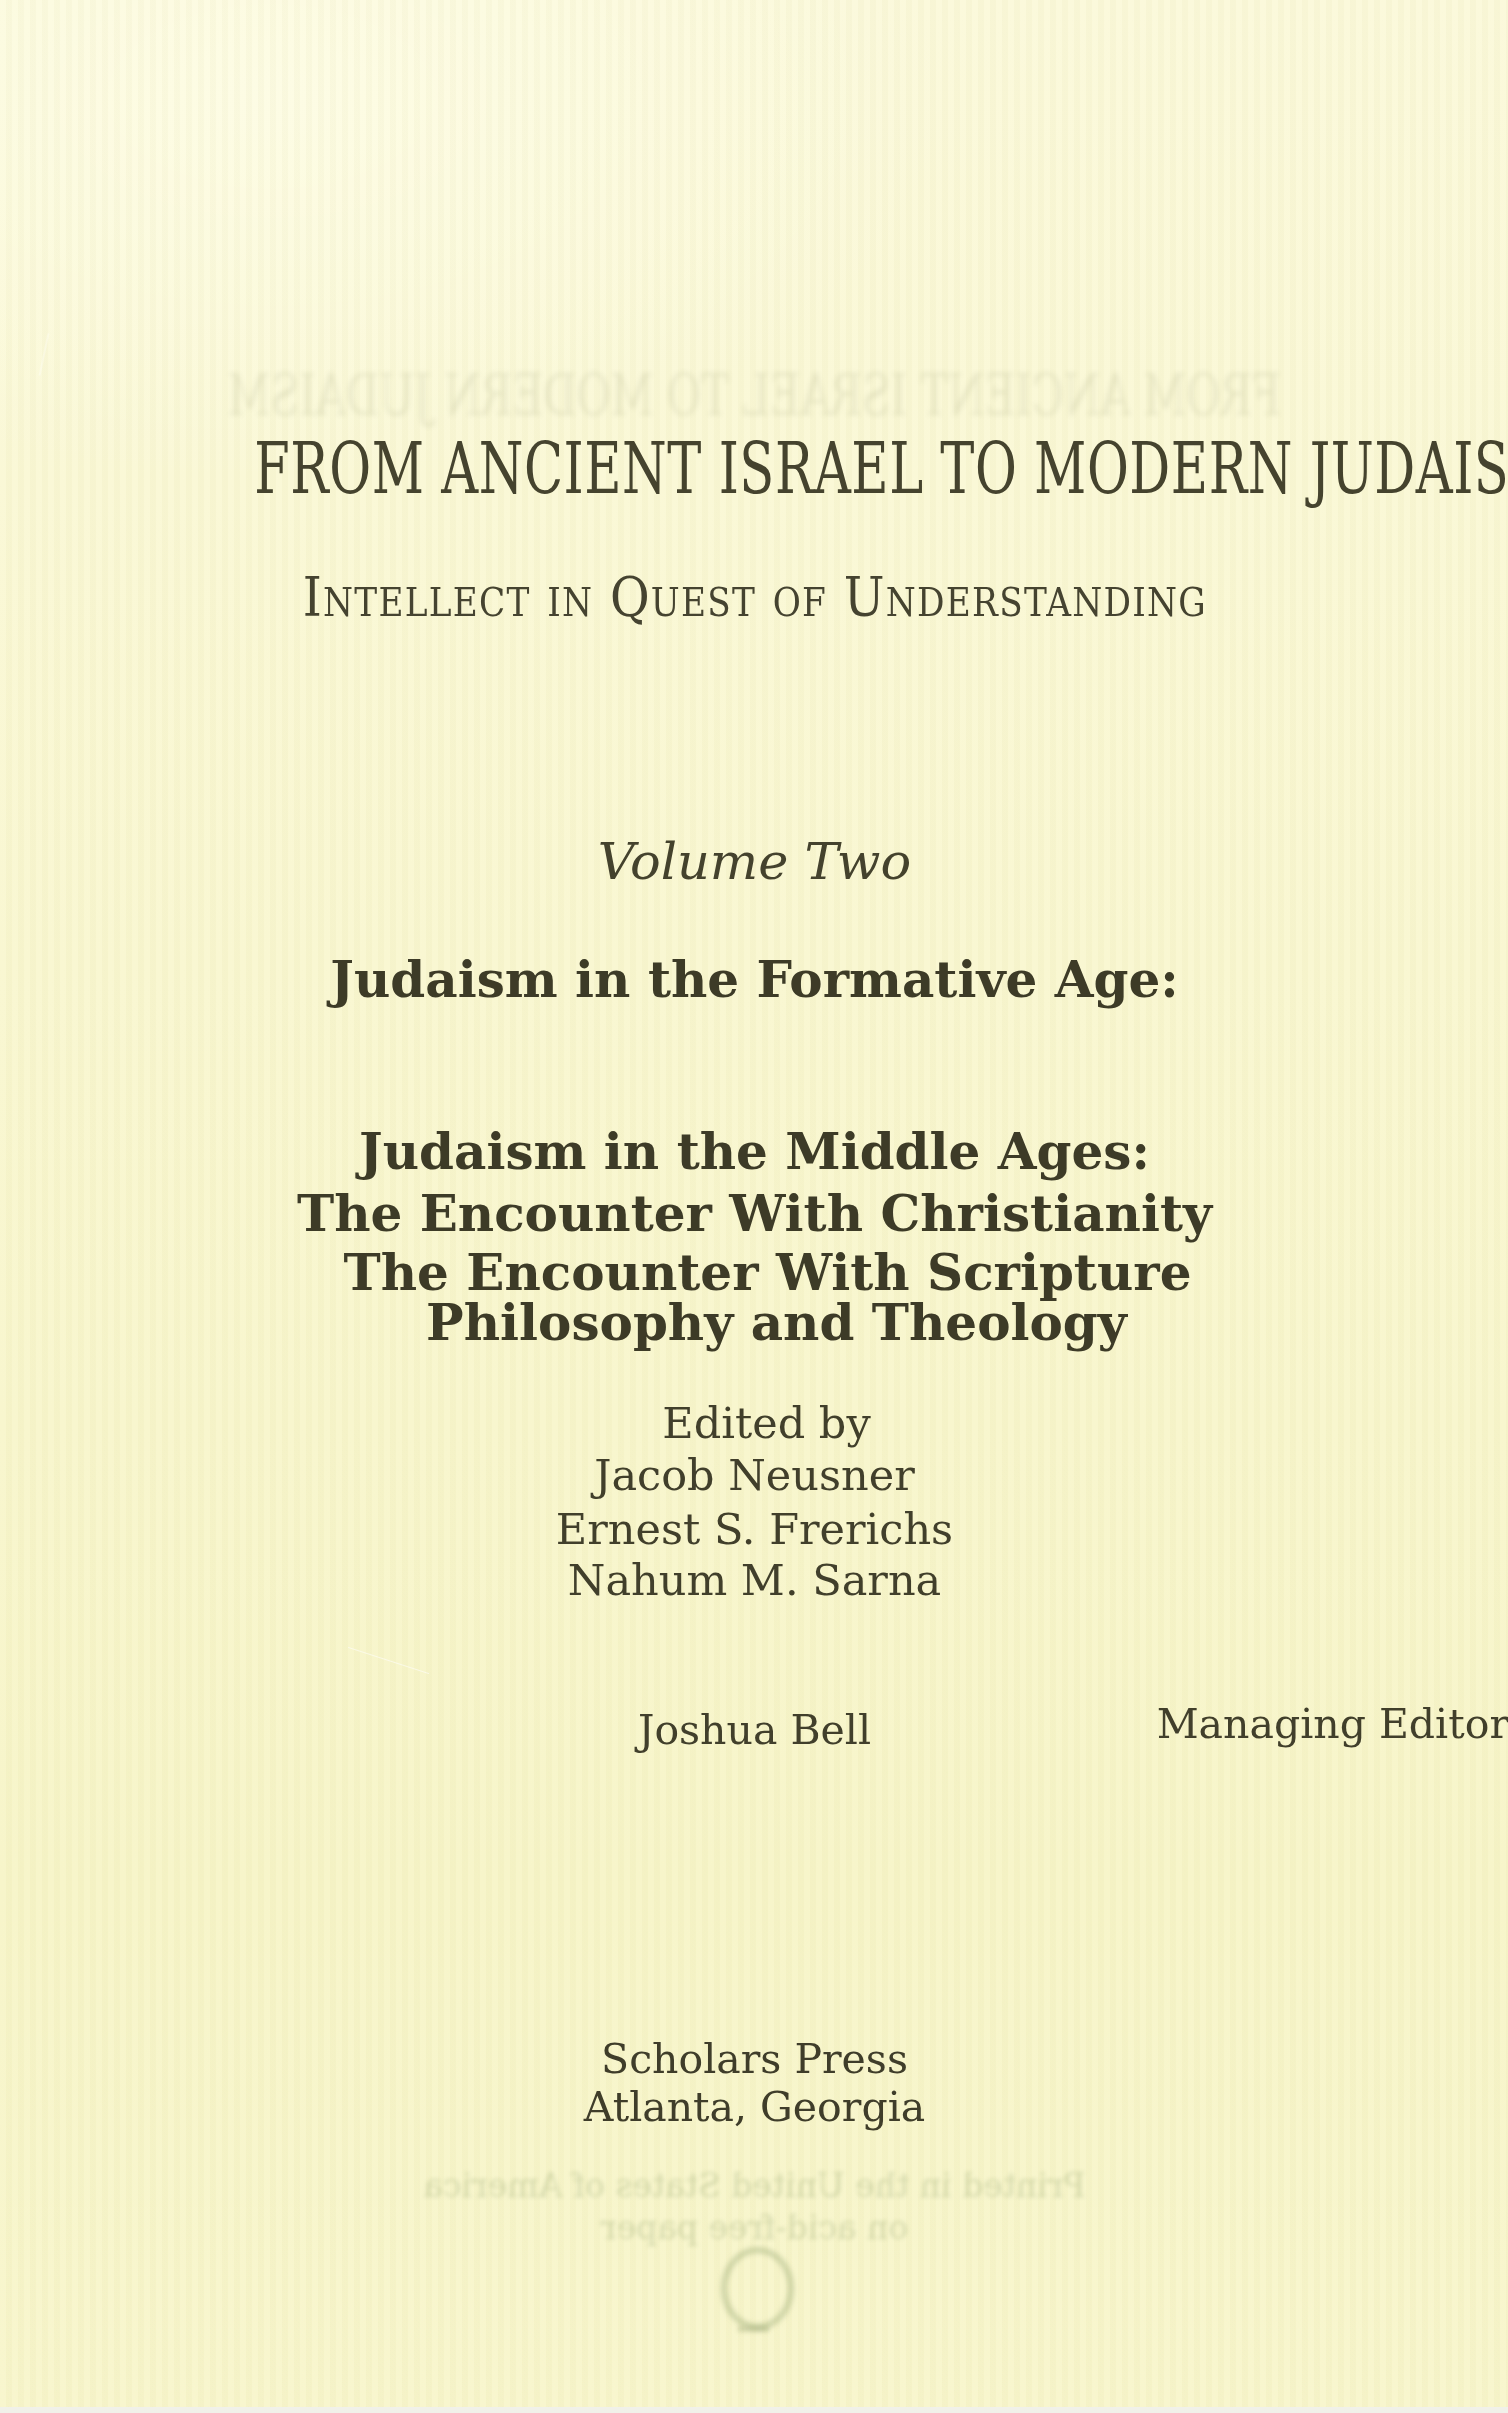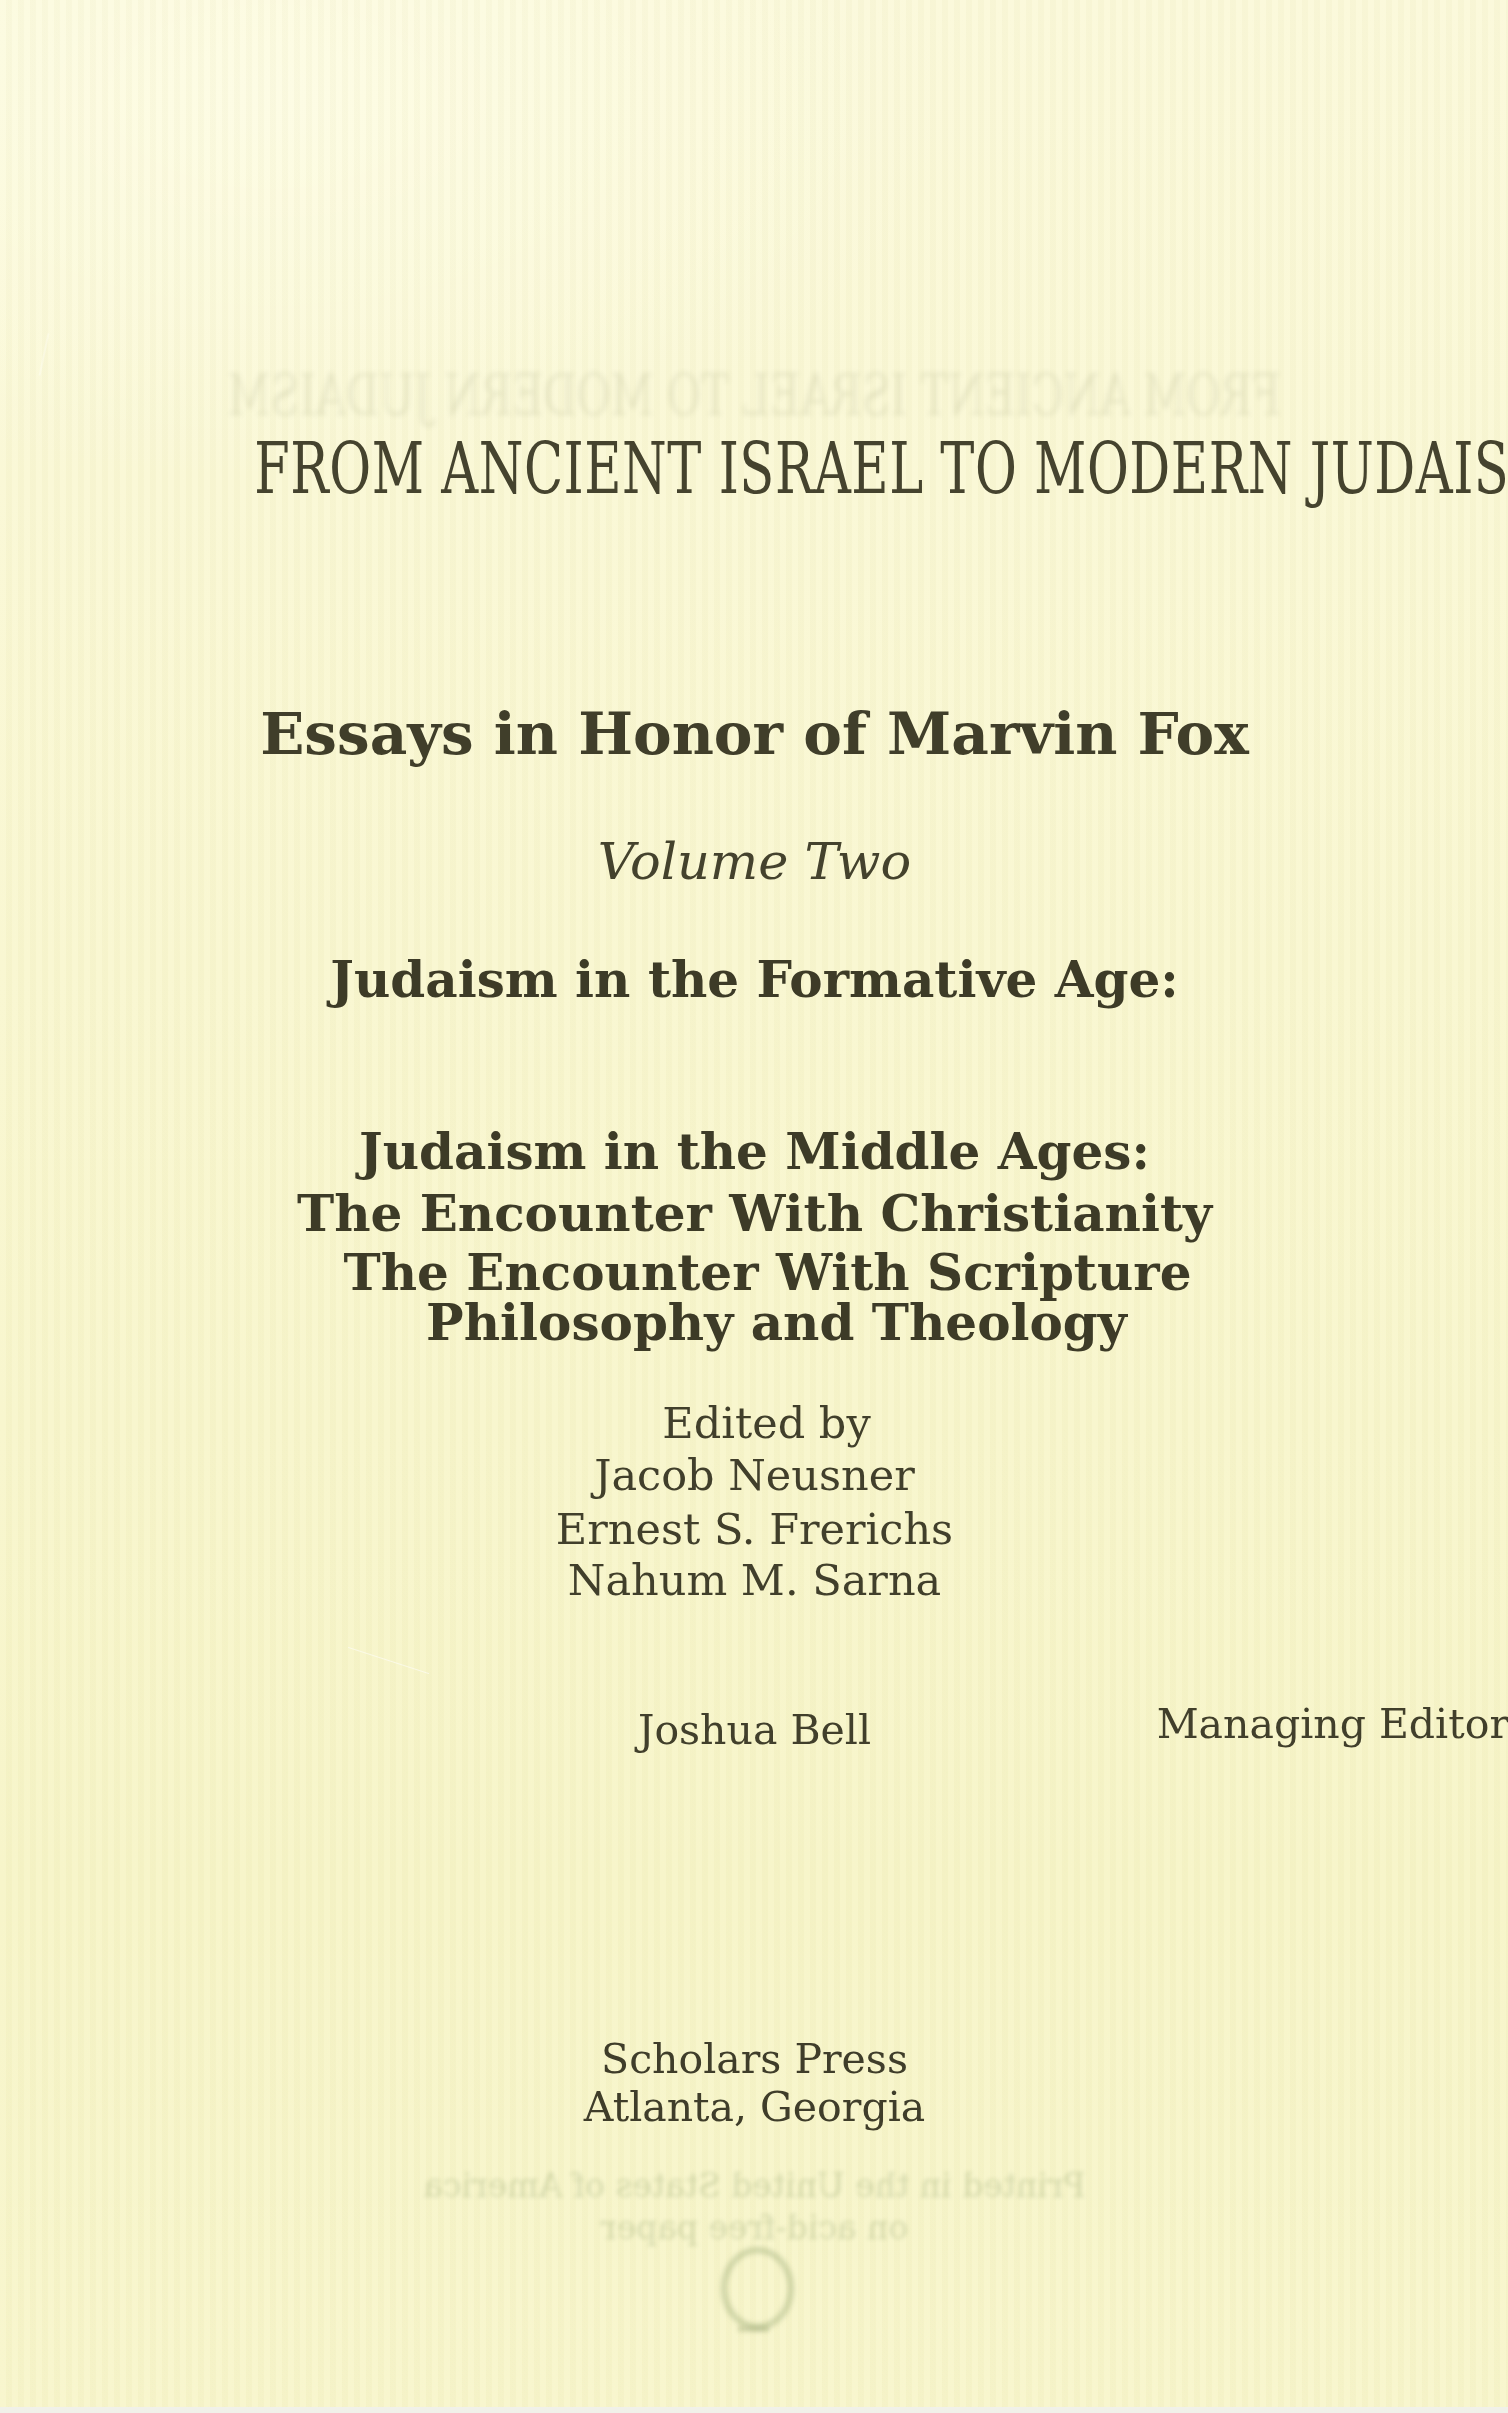--- a/index.html
+++ b/index.html
@@ -96,22 +96,24 @@
 <div class="page">
 
   <div class="line ghost-title">
     <span class="condense">FROM ANCIENT ISRAEL TO MODERN JUDAISM</span>
   </div>
 
   <div class="line main-title">
     <span class="condense">FROM ANCIENT ISRAEL TO MODERN JUDAISM</span>
   </div>
 
+  <div class="line subtitle">
+    <span class="condense-sub">Intellect in Quest of Understanding</span>
+  </div>
 
-  <div class="line festschrift">Essays in Honor of Marvin Fox</div>
 
   <div class="line volume">Volume Two</div>
 
   <div class="line sec s1l1">Judaism in the Formative Age:</div>
 
   <div class="line sec s2l1">Judaism in the Middle Ages:</div>
   <div class="line sec s2l2">The Encounter With Christianity</div>
   <div class="line sec s2l3">The Encounter With Scripture</div>
   <div class="line sec s2l4">Philosophy and Theology</div>
 

